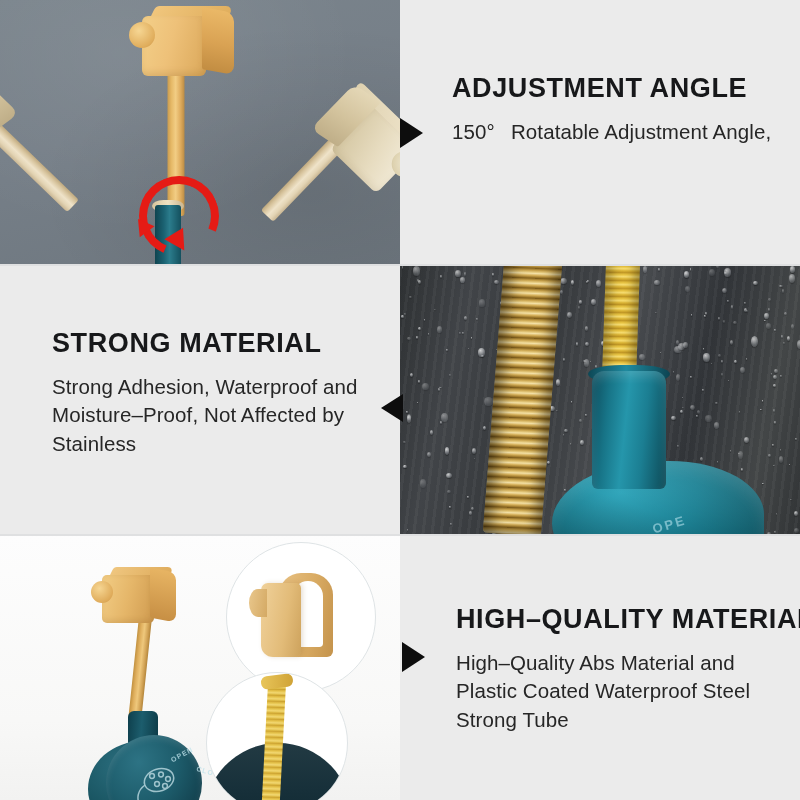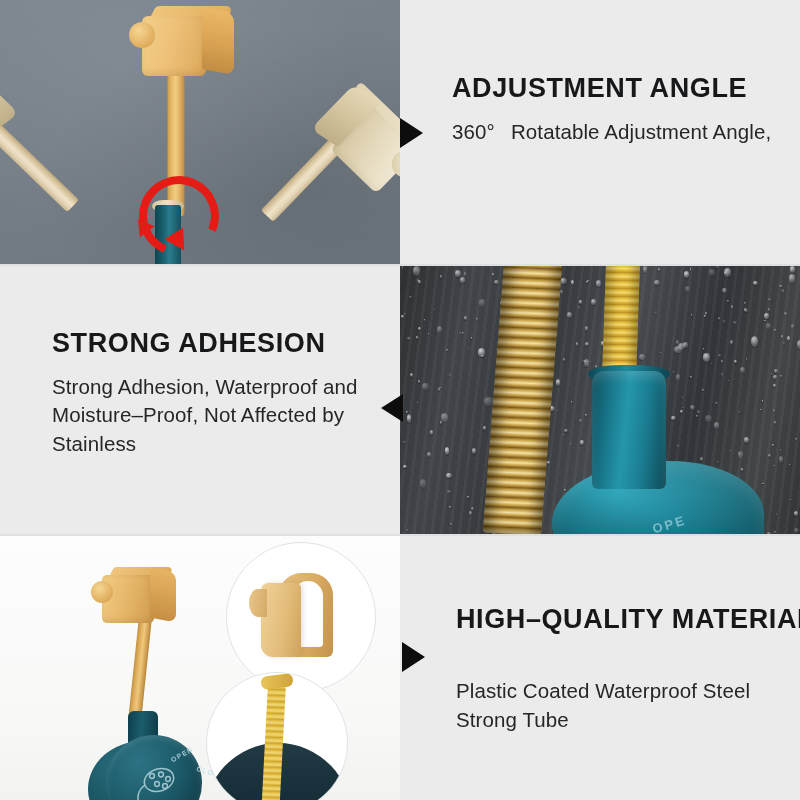--- a/index.html
+++ b/index.html
@@ -257,31 +257,31 @@
 
       <div class="rot-arc"></div>
       <div class="rot-head"></div>
       <div class="rot-tailhead"></div>
     </div>
 
     <div class="half right textpanel">
       <div class="textinner">
         <p class="feat-title">ADJUSTMENT ANGLE</p>
         <p class="feat-desc">
-          <span>360°  Rotatable Adjustment Angle,</span><br>
+          <span>150°  Rotatable Adjustment Angle,</span><br>
         </p>
       </div>
     </div>
   </div>
 
   <div class="row row2 r2">
 
     <div class="half left textpanel">
       <div class="textinner">
-        <p class="feat-title">STRONG ADHESION</p>
+        <p class="feat-title">STRONG MATERIAL</p>
         <p class="feat-desc">
           <span>Strong Adhesion, Waterproof and</span><br>
           <span>Moisture–Proof, Not Affected by</span><br>
           <span>Stainless</span>
         </p>
       </div>
     </div>
 
     <div class="half right photo2">
       <div class="wall"></div>
@@ -652,21 +652,21 @@
           </svg>
         </div>
       </div>
 
     </div>
 
     <div class="half right textpanel">
       <div class="textinner">
         <p class="feat-title">HIGH–QUALITY MATERIAL</p>
         <p class="feat-desc">
-          <br>
+          <span>High–Quality Abs Material and</span><br>
           <span>Plastic Coated Waterproof Steel</span><br>
           <span>Strong Tube</span>
         </p>
       </div>
     </div>
   </div>
 
   <div class="mag mag1">
     <div class="m1-clip">
       <div class="back"></div>

